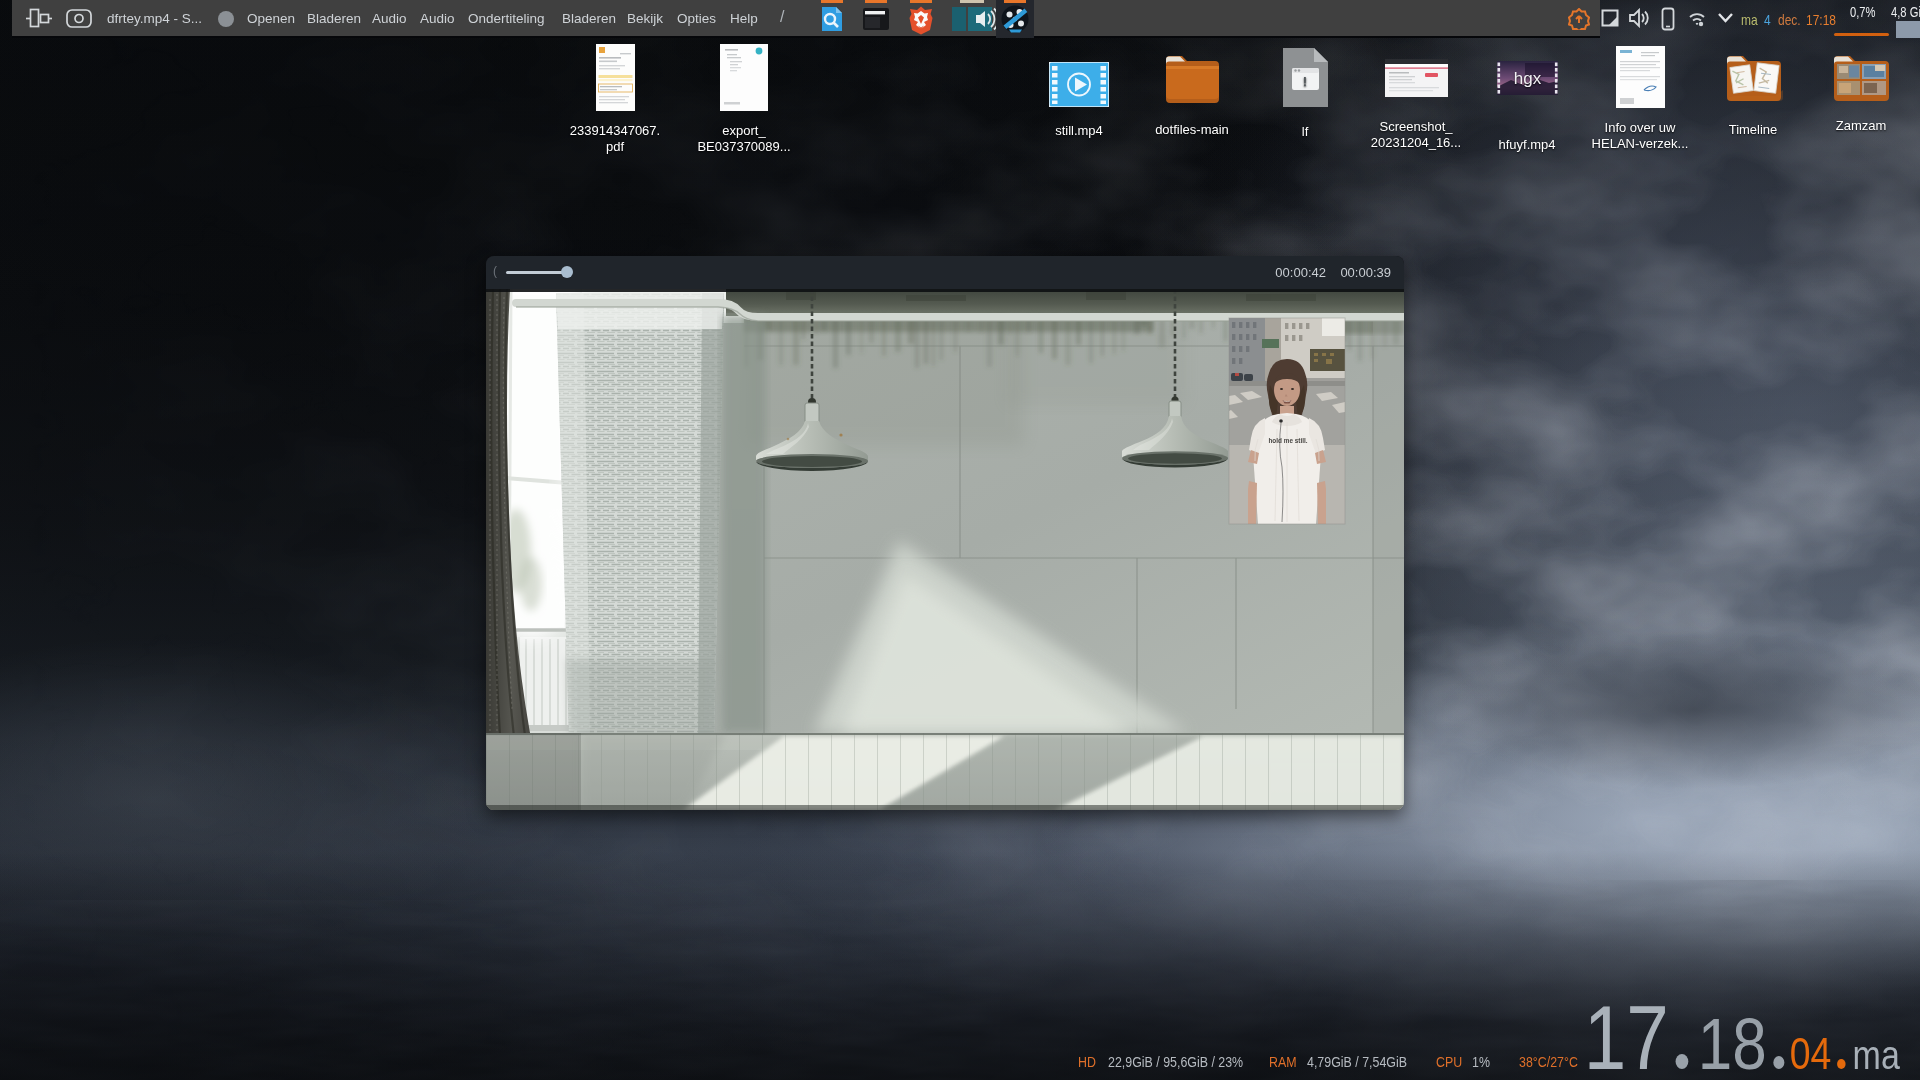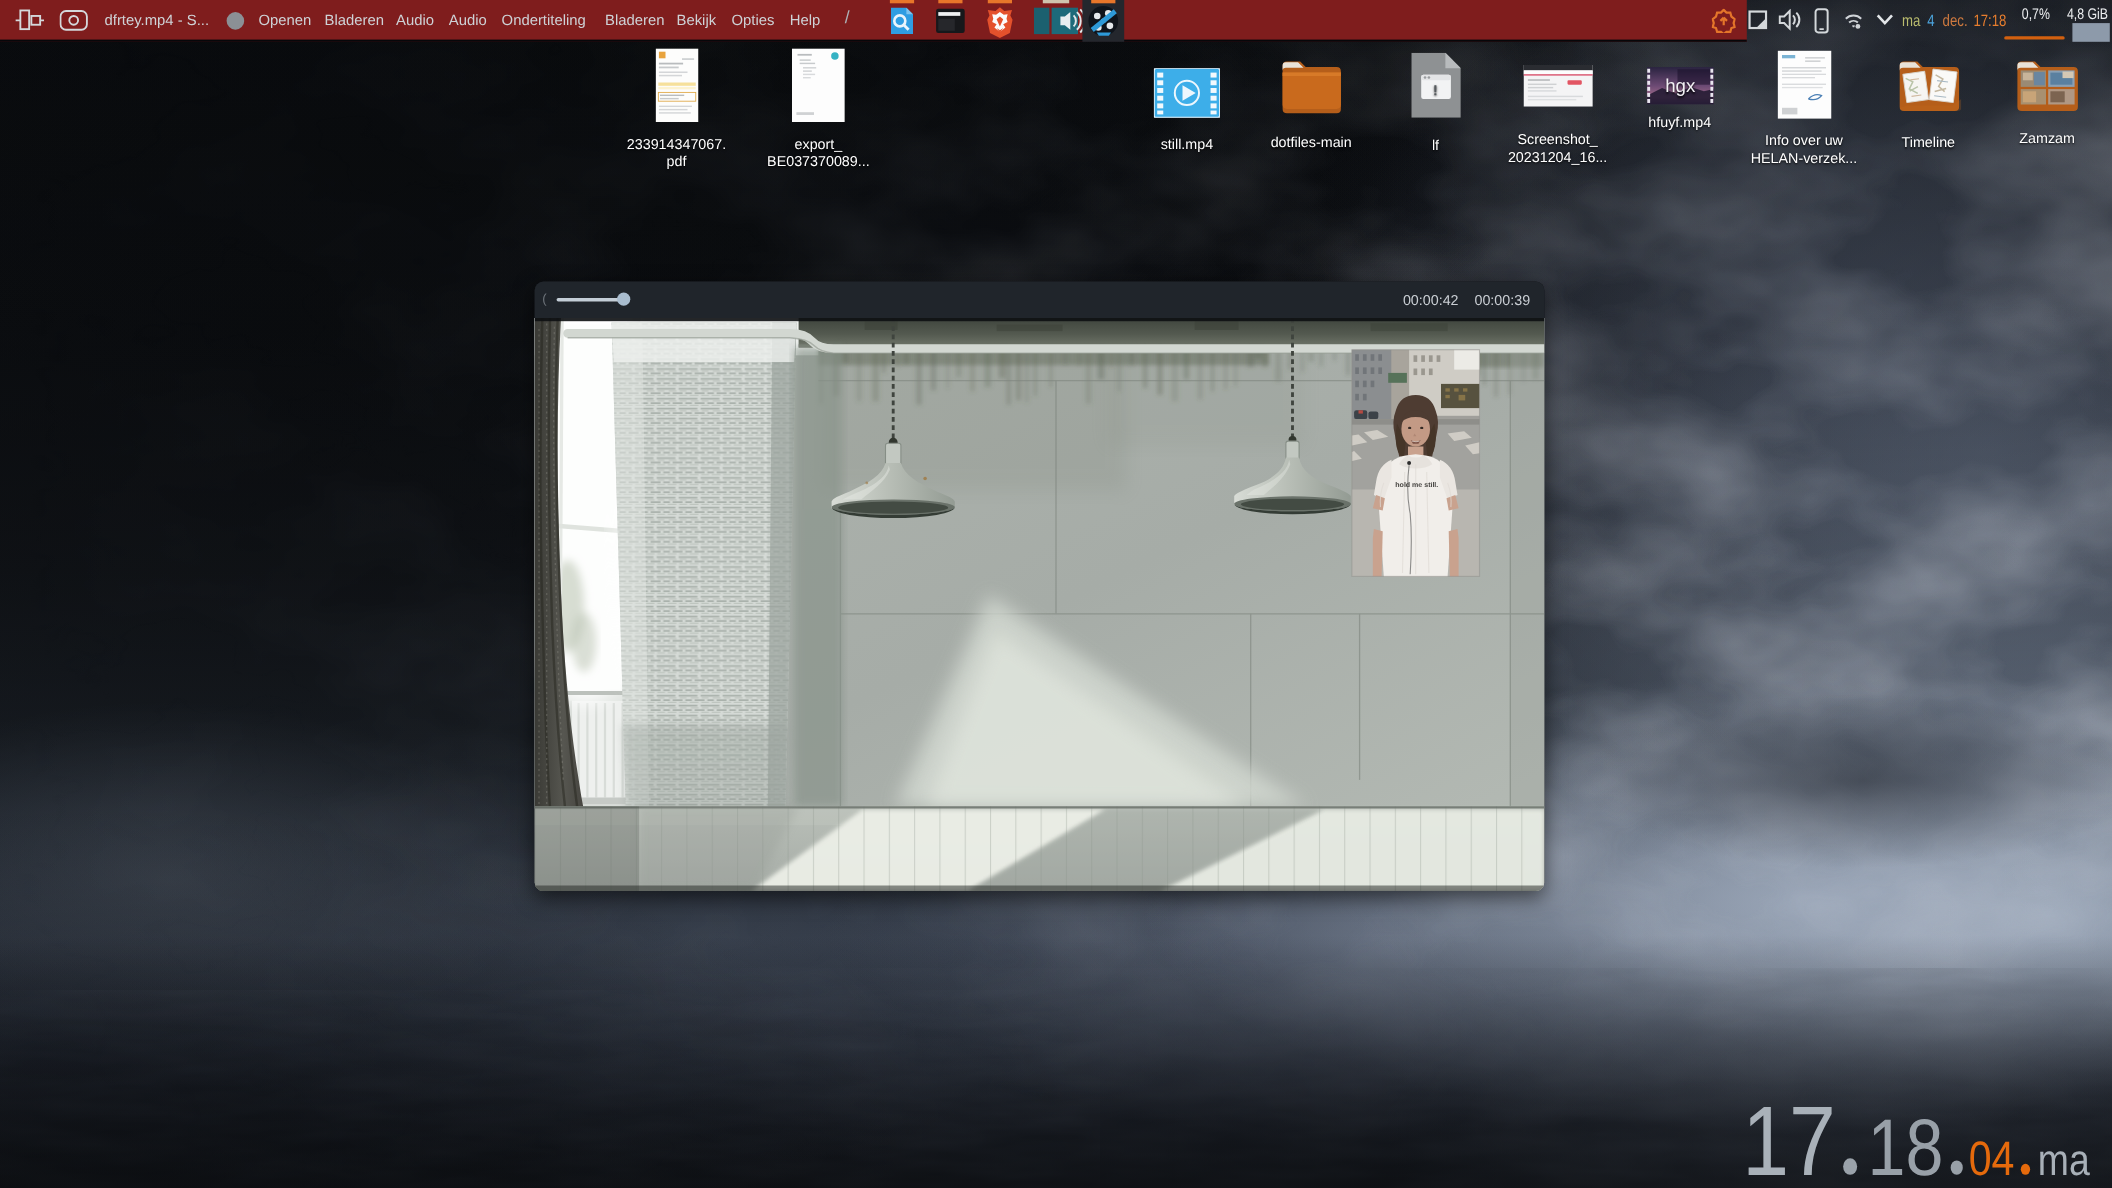--- a/index.html
+++ b/index.html
@@ -27,21 +27,21 @@
       radial-gradient(1200px 500px at 30% 3%, rgba(8,10,12,0.45), rgba(8,10,12,0) 80%); }
   #wall .darkBL { position:absolute; left:0; bottom:0; width:1100px; height:420px;
     background:radial-gradient(95% 115% at 8% 100%, rgba(9,11,14,0.55), rgba(9,11,14,0) 72%); }
   #wall .floorshade { position:absolute; left:0; right:0; bottom:0; height:230px;
     background:linear-gradient(180deg, rgba(10,12,16,0) 0%, rgba(16,19,25,0.35) 45%, rgba(10,12,15,0.62) 100%); }
   #wall .smokedark { position:absolute; left:1340px; top:620px; width:640px; height:200px;
     background:radial-gradient(55% 55% at 55% 45%, rgba(30,34,42,0.55), rgba(30,34,42,0) 72%); }
   #wall svg.noise { position:absolute; left:0; top:0; }
 
   
-  #topbar { position:absolute; left:0; top:0; width:1588px; height:38px; background:#7f1d1d; }
+  #topbar { position:absolute; left:12px; top:0; width:1588px; height:38px; background:#404040; }
   #topbar .bline { position:absolute; left:0; bottom:0; width:100%; height:2px; background:#06070a; }
   .ticon { position:absolute; top:5px; }
   #topbar .title { position:absolute; left:95px; top:11px; font-size:13.5px; color:#cfd3d7; }
   .menu { position:absolute; top:11px; font-size:13.5px; color:#ced2d6; }
   .slash { position:absolute; left:768px; top:8px; font-size:16px; color:#aeb3b8; }
   .tabo { position:absolute; top:0; height:3px; background:#e8762a; }
   .appbox { position:absolute; top:0; height:38px; background:#24272d; }
 
   .traytxt { position:absolute; top:11px; font-size:15px; display:inline-block; transform:scaleX(0.8); transform-origin:left top; white-space:nowrap; }
 
@@ -348,21 +348,21 @@
             <rect x="0.5" y="29" width="2.6" height="3.6"></rect>
           <rect x="57.9" y="1.5" width="2.6" height="3.6"></rect>
             <rect x="57.9" y="7" width="2.6" height="3.6"></rect>
           <rect x="57.9" y="12.5" width="2.6" height="3.6"></rect>
             <rect x="57.9" y="18" width="2.6" height="3.6"></rect>
           <rect x="57.9" y="23.5" width="2.6" height="3.6"></rect>
             <rect x="57.9" y="29" width="2.6" height="3.6"></rect>
         </g>
         <text x="30.5" y="23" font-size="17" fill="#f3f1f5" text-anchor="middle" font-family="Liberation Sans">hgx</text>
       </svg>
-      <div style="margin-top:3px">hfuyf.mp4</div>
+      <div style="margin-top:37px">hfuyf.mp4</div>
     </div>
 
     <div class="dicon" style="left:1585px;top:46px;">
       <svg class="thumb" width="49" height="62" viewBox="0 0 49 62">
         <rect x="0" y="0" width="49" height="62" fill="#fdfdfd"></rect>
         <rect x="4" y="4" width="12" height="3" fill="#7ab3d4"></rect>
         <rect x="25" y="6" width="18" height="1.2" fill="#c7cacc"></rect>
         <rect x="25" y="9" width="14" height="1.2" fill="#c7cacc"></rect>
         <rect x="4" y="15" width="40" height="1.2" fill="#d0d2d4"></rect>
         <rect x="4" y="18" width="36" height="1.2" fill="#d0d2d4"></rect>
@@ -736,15 +736,24 @@
         <text x="802" y="154" font-size="6.4" fill="#474542" text-anchor="middle" font-weight="bold">hold me still.</text>
         <rect x="743" y="29" width="116" height="206" fill="none" stroke="#90908c" stroke-width="1" opacity="0.5"></rect>
       </g>
 
       <rect x="0" y="0" width="918" height="3" fill="#0d0f12" opacity="0.9"></rect>
       <rect x="0" y="516" width="918" height="5" fill="#20241f" opacity="0.5"></rect>
     </svg>
     </div>
   </div>
 
+  <div id="status">
+    <span class="k" style="left:1078px">HD</span>
+    <span style="left:1108px">22,9GiB / 95,6GiB / 23%</span>
+    <span class="k" style="left:1269px">RAM</span>
+    <span style="left:1307px">4,79GiB / 7,54GiB</span>
+    <span class="k" style="left:1436px">CPU</span>
+    <span style="left:1472px">1%</span>
+    <span class="k" style="left:1519px">38°C/27°C</span>
+  </div>
 
   <div id="clock"><span class="c17">17</span><span class="cd1"></span><span class="c18">18</span><span class="cd2"></span><span class="c04">04</span><span class="cd3"></span><span class="cma">ma</span></div>
 </div>
 
 </body></html>

